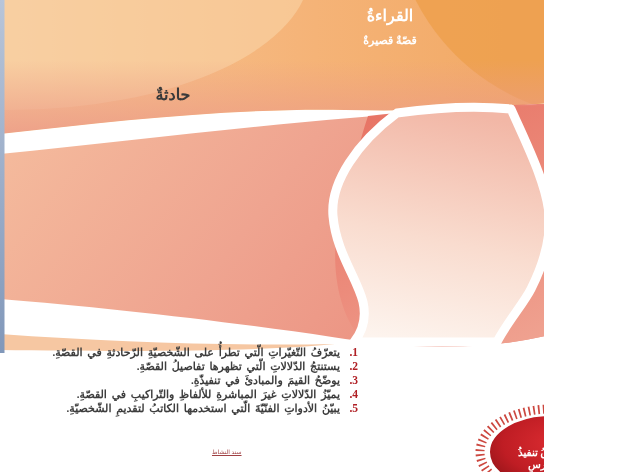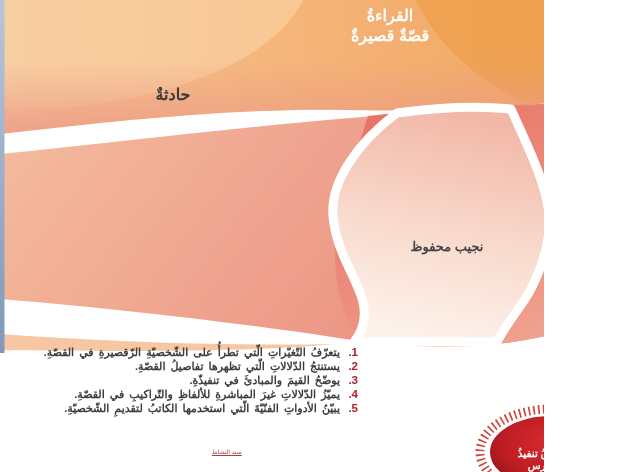--- a/index.html
+++ b/index.html
@@ -1,23 +1,23 @@
 <!DOCTYPE html>
 <html lang="ar"><head>
 <meta charset="utf-8">
 <style>
   html,body{margin:0;padding:0;background:#ffffff;}
   .page{
     position:relative;width:544px;height:472px;overflow:hidden;background:#fff;
-    font-family:Liberation Sans, sans-serif;
+    font-family:Liberation Serif, serif;
   }
   .art{position:absolute;left:0;top:0;width:631px;height:472px;}
   .masthead{position:absolute;left:323px;top:6px;width:134px;text-align:center;direction:rtl;color:#fff;}
   .lesson-type{font-size:16px;font-weight:bold;line-height:20px;}
-  .genre{font-size:16px;font-weight:bold;}
+  .genre{font-size:11px;font-weight:bold;margin-top:8px;}
   .story-title{
     position:absolute;left:126px;top:85px;width:94px;text-align:center;direction:rtl;
     font-size:16px;font-weight:bold;color:#3a3a3a;
   }
   .unit-num{
     position:absolute;left:578px;top:115px;width:29px;height:36px;
     display:flex;align-items:center;justify-content:center;
     font-size:24px;font-weight:bold;font-style:italic;color:#1e3d9f;
     text-shadow:0.5px 0.5px 0 #13296e;
   }
@@ -113,26 +113,25 @@
 
   <div class="masthead">
     <div class="lesson-type">القراءةُ</div>
     <div class="genre">قصّةٌ قصيرةٌ</div>
   </div>
 
   <div class="story-title">حادثةٌ</div>
 
   <div class="unit-num">4</div>
 
-  <div class="author">نجيب محفوظ</div>
 
   <div class="outcomes">
     <div class="oc-item">
       <span class="oc-num">1.</span>
-      <span class="oc-text">يتعرّفُ التّغيّراتِ الّتي تطرأُ على الشّخصيّةِ الرّقصيرةِ في القصّةِ.</span>
+      <span class="oc-text">يتعرّفُ التّغيّراتِ الّتي تطرأُ على الشّخصيّةِ الرّحادثةِ في القصّةِ.</span>
     </div>
     <div class="oc-item">
       <span class="oc-num">2.</span>
       <span class="oc-text">يستنتجُ الدّلالاتِ الّتي تظهرها تفاصيلُ القصّةِ.</span>
     </div>
     <div class="oc-item">
       <span class="oc-num">3.</span>
       <span class="oc-text">يوضّحُ القيمَ والمبادئَ في تنفيذّةِ.</span>
     </div>
     <div class="oc-item">

